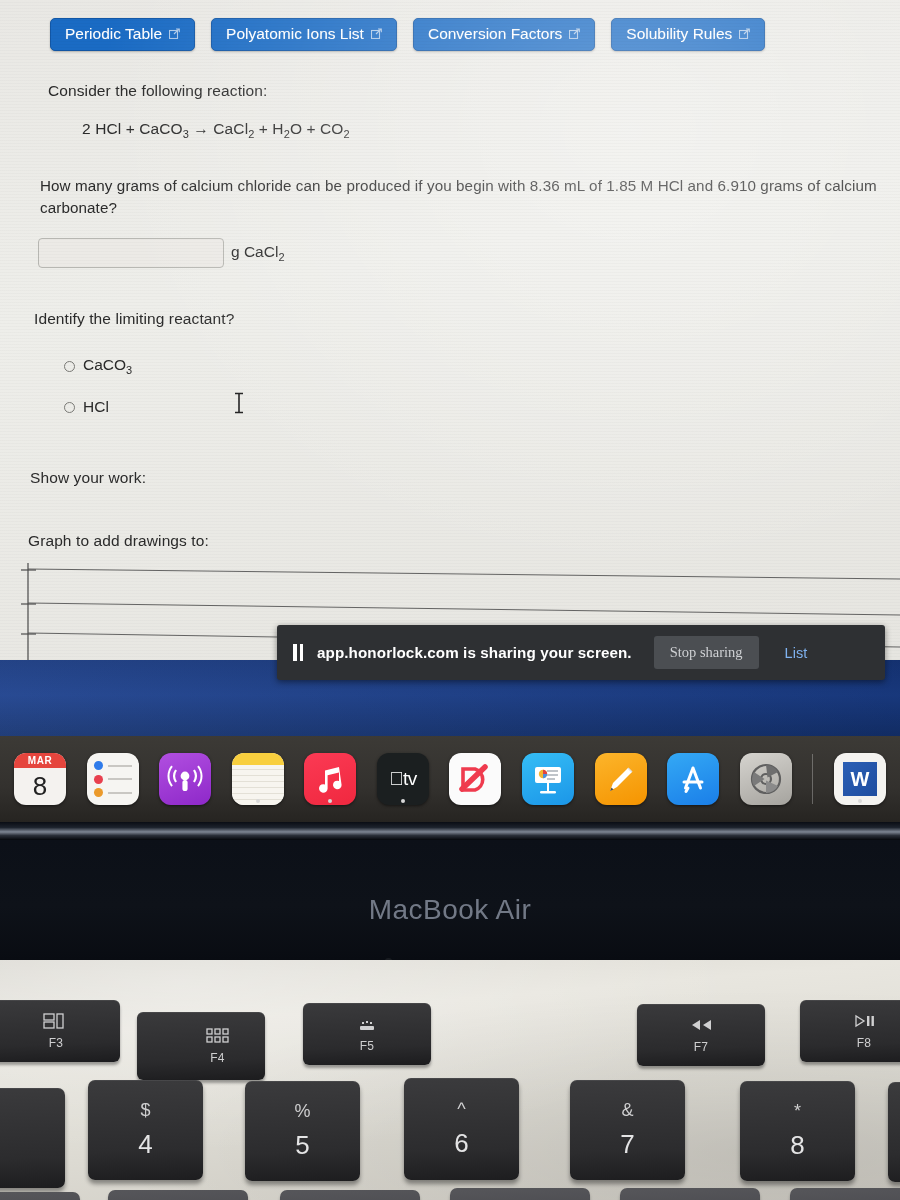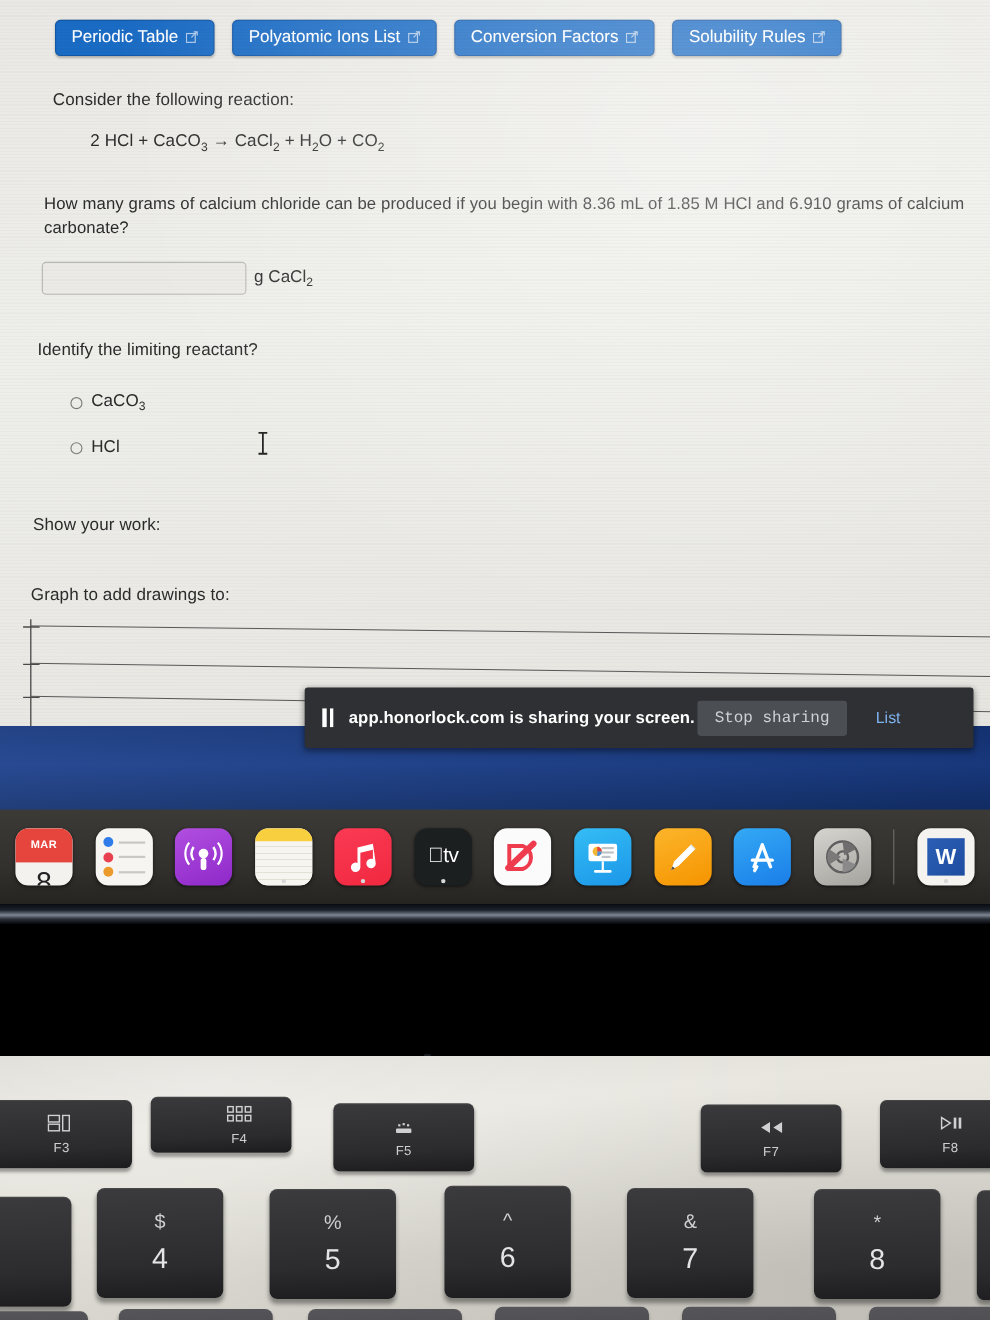--- a/index.html
+++ b/index.html
@@ -97,23 +97,23 @@
     position:absolute; left:277px; top:625px; width:608px; height:55px;
     background:#2e3033; border-radius:3px;
     display:flex; align-items:center; padding-left:16px; gap:0;
     box-shadow:0 2px 6px rgba(0,0,0,.45);
     z-index:5;
   }
   #pause-icon { width:12px; height:17px; display:flex; gap:3px; margin-right:12px; flex:0 0 auto;}
   #pause-icon i { display:block; width:3.5px; height:17px; background:#fff; }
   #share-text { color:#fff; font-size:15.2px; font-weight:bold; letter-spacing:.1px; white-space:nowrap; }
   #stop-sharing {
-    margin-left:2px; background:#4b4e52; color:#cfd1d4;
+    margin-left:22px; background:#4b4e52; color:#cfd1d4;
     border:none; border-radius:3px; padding:8px 16px;
-    font-size:14.5px; font-family:Liberation Mono, monospace; white-space:nowrap;
+    font-size:14.5px; font-family:Liberation Serif, serif; white-space:nowrap;
   }
   #hide-btn {
     margin-left:16px; background:transparent; color:#7fb2f0;
     border:none; font-size:14.5px; font-family:"Liberation Sans",sans-serif;
     padding:8px 10px; white-space:nowrap;
   }
 
   
   .dock {
     position:absolute; left:0; top:736px; width:900px; height:86px;
@@ -125,21 +125,21 @@
   .dock-ico {
     width:52px; height:52px; border-radius:12px; position:relative;
     flex:0 0 auto; overflow:hidden;
     box-shadow:0 1px 3px rgba(0,0,0,.5);
   }
   .dock-sep { width:1px; height:50px; background:rgba(255,255,255,.28); }
   .run-dot { position:absolute; width:4px; height:4px; border-radius:50%; background:#d8d8d8; bottom:2px; left:calc(50% - 2px); }
 
   
   .ic-cal { background:#f4f2ef; }
-  .ic-cal .m { height:31px; background:#e5453d; color:#fff; font-size:10px; font-weight:bold;
+  .ic-cal .m { height:15px; background:#e5453d; color:#fff; font-size:10px; font-weight:bold;
                display:flex; align-items:center; justify-content:center; letter-spacing:.5px;}
   .ic-cal .d { height:37px; color:#222; font-size:26px; display:flex; align-items:center; justify-content:center; }
   .ic-rem { background:#f6f5f2; padding:8px 7px; display:flex; flex-direction:column; justify-content:space-between;}
   .ic-rem .r { display:flex; align-items:center; gap:5px; }
   .ic-rem .r b { width:9px; height:9px; border-radius:50%; display:block; }
   .ic-rem .r u { flex:1; height:2px; background:#c9c7c3; display:block; }
   .ic-pod { background:linear-gradient(160deg,#b14fe0,#8e28c9); display:flex; align-items:center; justify-content:center;}
   .ic-notes { background:#f7f5ef; }
   .ic-notes .top { height:12px; background:#f8cf3e; }
   .ic-notes .body { height:40px; background:repeating-linear-gradient(0deg,#f7f5ef 0 5px,#e3e0d6 5px 6px); }
@@ -415,36 +415,39 @@
       <div class="dock-sep"></div>
 
       <div class="dock-ico ic-word">
         <span class="sq">W</span>
         <span class="run-dot"></span>
       </div>
     </div>
   </div>
 
   <div class="bezel-edge"></div>
+  <div class="bezel">
+    <div id="brand">MacBook Air</div>
+  </div>
   <div class="hinge-dot"></div>
 
   <div class="deck"></div>
 
   <div class="fn-row">
     <div class="key" style="left:-8px; top:8px; width:128px; height:62px;">
       <span class="glyph">
         <svg width="26" height="16" viewBox="0 0 26 16">
             <rect x="1" y="1" width="10" height="6" fill="none" stroke="#d0d0d1" stroke-width="1.3"></rect>
             <rect x="1" y="9" width="10" height="6" fill="none" stroke="#d0d0d1" stroke-width="1.3"></rect>
             <rect x="14" y="1" width="6" height="14" fill="none" stroke="#d0d0d1" stroke-width="1.3"></rect>
           </svg>
       </span>
       <span class="lbl">F3</span>
     </div>
-    <div class="key" style="left:137px; top:5px; width:128px; height:51px;padding-left:33px;">
+    <div class="key" style="left:137px; top:20px; width:128px; height:68px;padding-left:33px;">
       <span class="glyph">
         <svg width="26" height="16" viewBox="0 0 26 16">
           <g fill="none" stroke="#d0d0d1" stroke-width="1.3">
             <rect x="2" y="1" width="5" height="5"></rect>
               <rect x="10" y="1" width="5" height="5"></rect>
               <rect x="18" y="1" width="5" height="5"></rect>
             <rect x="2" y="9" width="5" height="5"></rect>
               <rect x="10" y="9" width="5" height="5"></rect>
               <rect x="18" y="9" width="5" height="5"></rect>
           </g>

